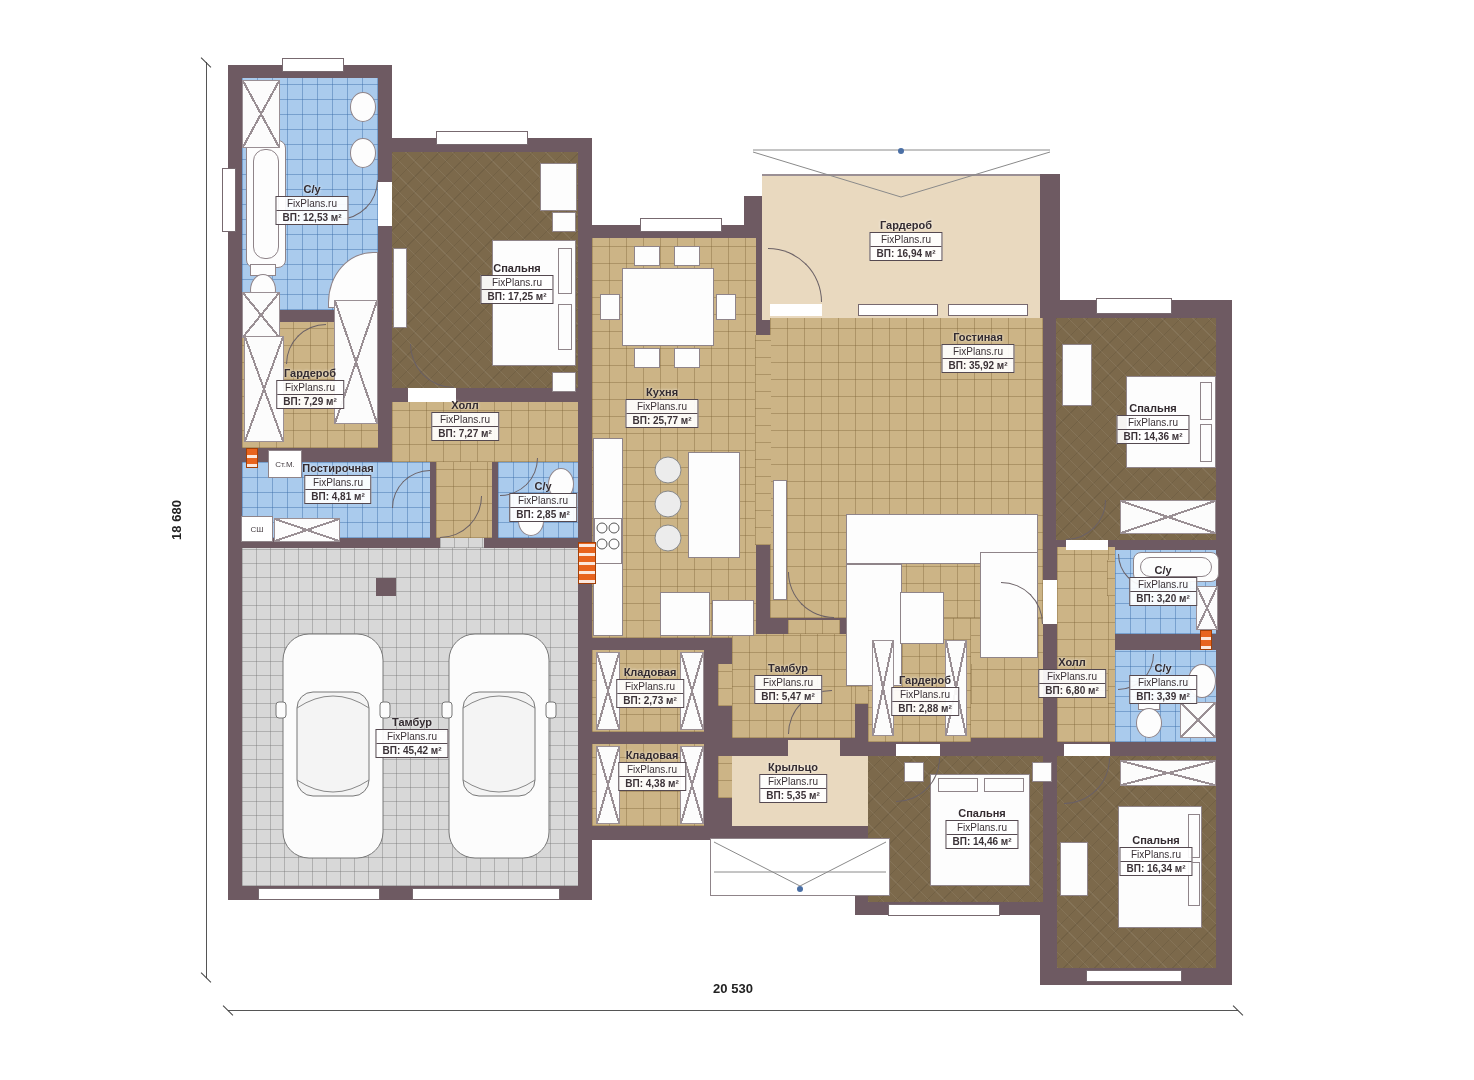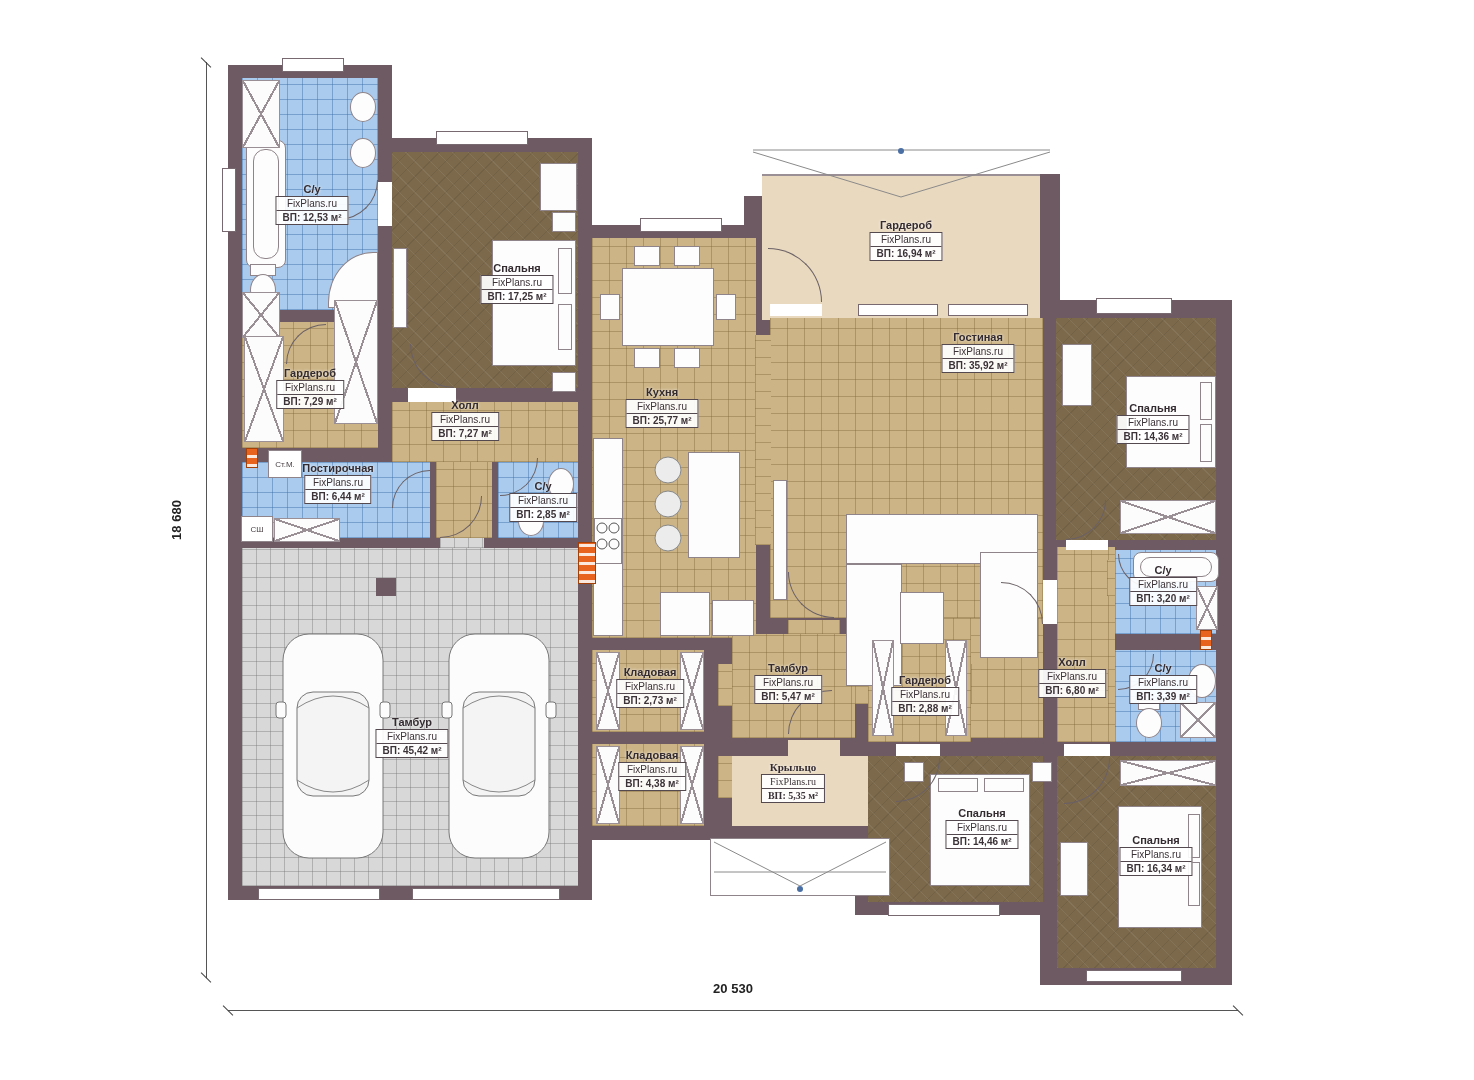--- a/index.html
+++ b/index.html
@@ -286,21 +286,21 @@
   <div class="room-label" style="left:310px;top:388px;">
     <div class="rn">Гардероб</div>
     <div class="lb"><div class="brand-row">FixPlans.ru</div><div class="area-row">ВП: 7,29 м²</div></div>
   </div>
   <div class="room-label" style="left:465px;top:420px;">
     <div class="rn">Холл</div>
     <div class="lb"><div class="brand-row">FixPlans.ru</div><div class="area-row">ВП: 7,27 м²</div></div>
   </div>
   <div class="room-label" style="left:338px;top:472px;margin-top:11px;">
     <div class="rn">Постирочная</div>
-    <div class="lb"><div class="brand-row">FixPlans.ru</div><div class="area-row">ВП: 6,44 м²</div></div>
+    <div class="lb"><div class="brand-row">FixPlans.ru</div><div class="area-row">ВП: 4,81 м²</div></div>
   </div>
   <div class="room-label" style="left:543px;top:501px;">
     <div class="rn">С/у</div>
     <div class="lb"><div class="brand-row">FixPlans.ru</div><div class="area-row">ВП: 2,85 м²</div></div>
   </div>
   <div class="room-label" style="left:662px;top:407px;">
     <div class="rn">Кухня</div>
     <div class="lb"><div class="brand-row">FixPlans.ru</div><div class="area-row">ВП: 25,77 м²</div></div>
   </div>
   <div class="room-label" style="left:906px;top:240px;">
@@ -340,21 +340,21 @@
     <div class="lb"><div class="brand-row">FixPlans.ru</div><div class="area-row">ВП: 2,73 м²</div></div>
   </div>
   <div class="room-label" style="left:652px;top:770px;">
     <div class="rn">Кладовая</div>
     <div class="lb"><div class="brand-row">FixPlans.ru</div><div class="area-row">ВП: 4,38 м²</div></div>
   </div>
   <div class="room-label" style="left:412px;top:737px;">
     <div class="rn">Тамбур</div>
     <div class="lb"><div class="brand-row">FixPlans.ru</div><div class="area-row">ВП: 45,42 м²</div></div>
   </div>
-  <div class="room-label" style="left:793px;top:782px;font-family:Liberation Serif, serif;">
+  <div class="room-label" style="left:793px;top:782px;">
     <div class="rn">Крыльцо</div>
     <div class="lb"><div class="brand-row">FixPlans.ru</div><div class="area-row">ВП: 5,35 м²</div></div>
   </div>
   <div class="room-label" style="left:982px;top:828px;">
     <div class="rn">Спальня</div>
     <div class="lb"><div class="brand-row">FixPlans.ru</div><div class="area-row">ВП: 14,46 м²</div></div>
   </div>
   <div class="room-label" style="left:1156px;top:855px;">
     <div class="rn">Спальня</div>
     <div class="lb"><div class="brand-row">FixPlans.ru</div><div class="area-row">ВП: 16,34 м²</div></div>

